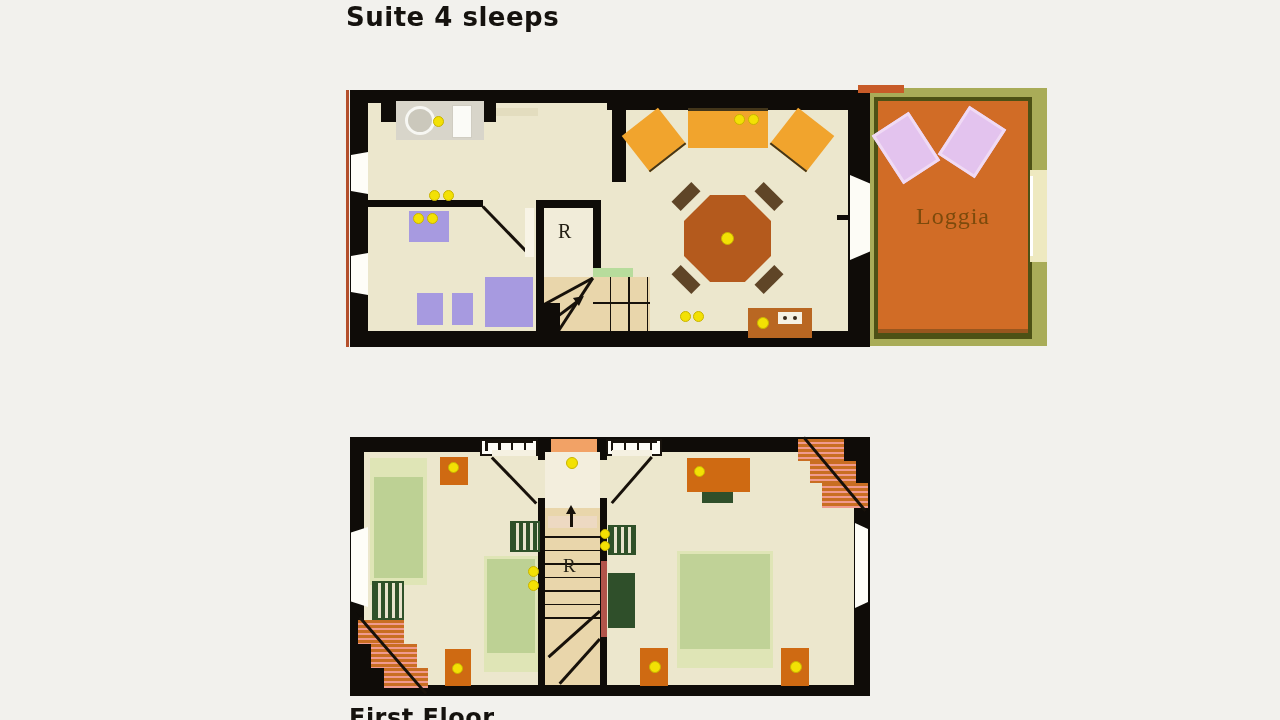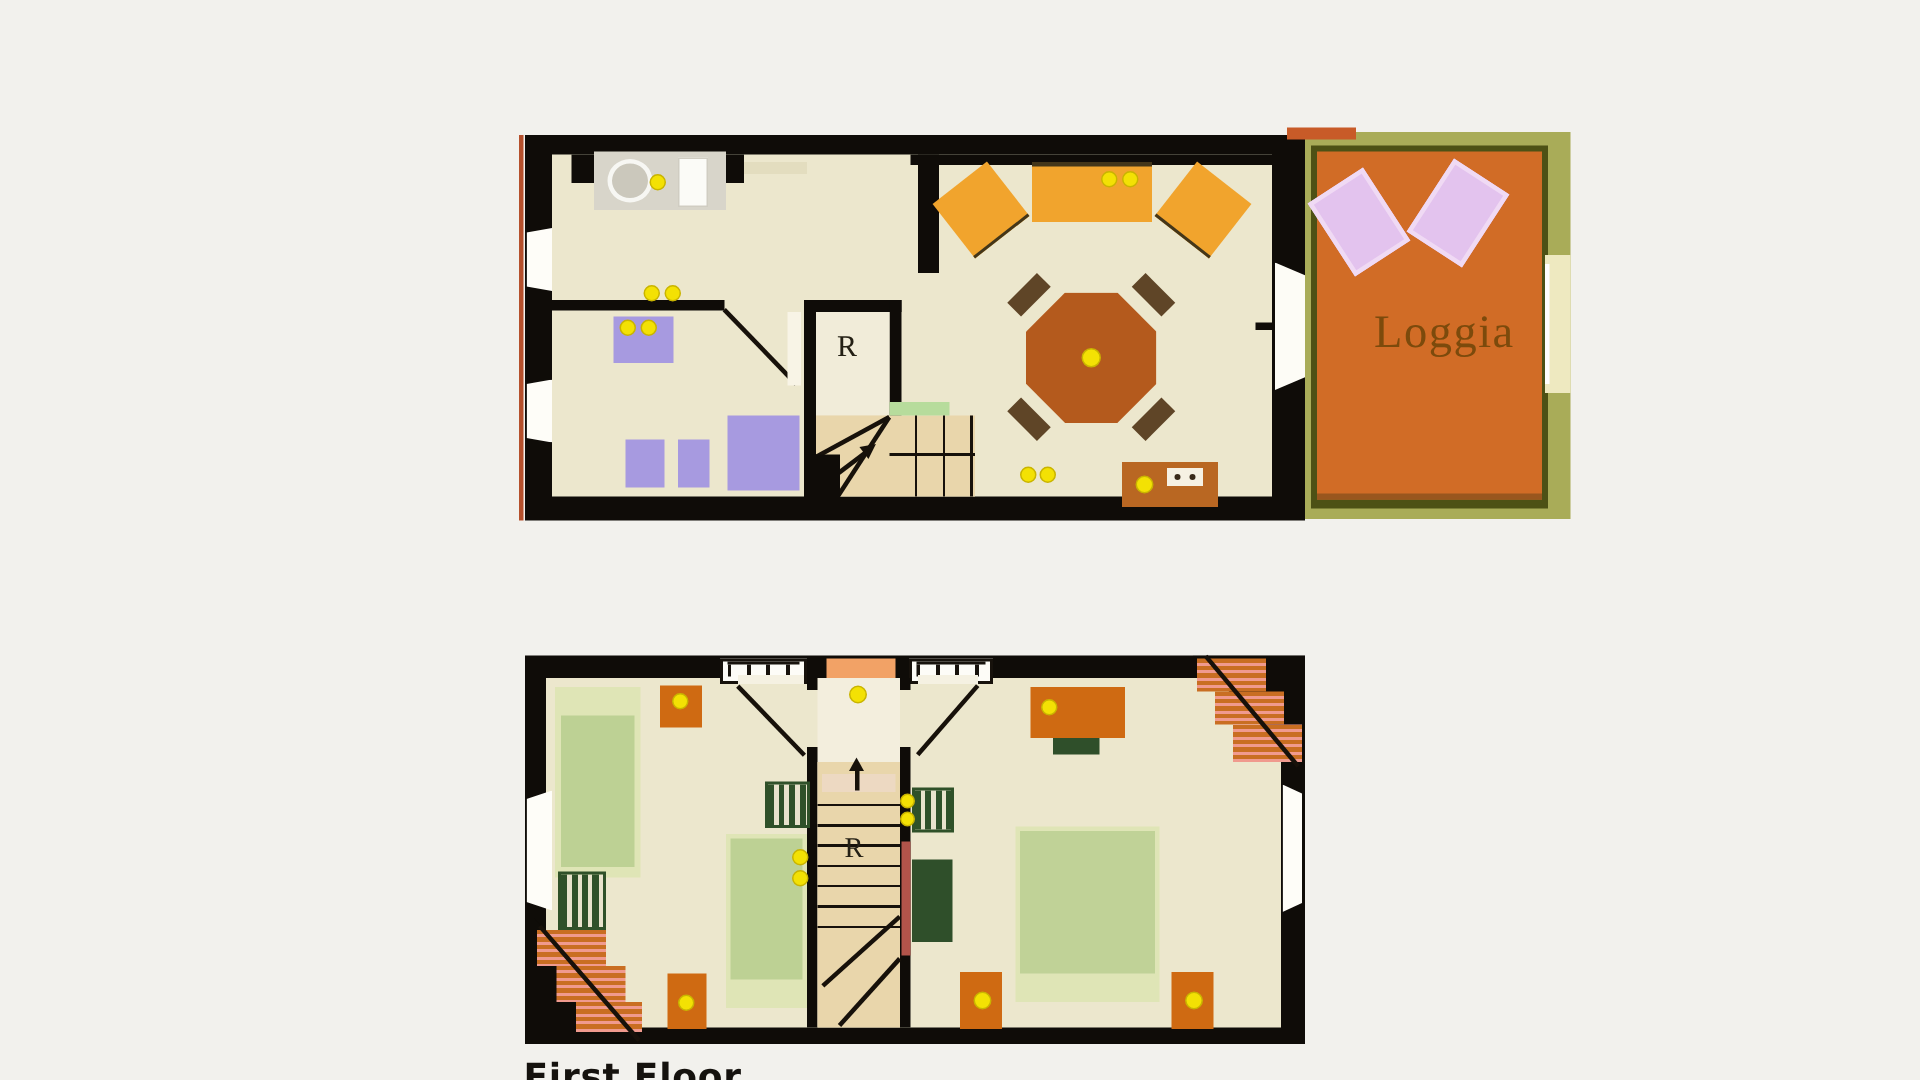--- a/index.html
+++ b/index.html
@@ -18,34 +18,35 @@
   .tan{background:#e9d6ab;}
   .line{position:absolute;height:2.5px;background:#17110a;transform-origin:0 50%;}
   .win{position:absolute;background:#fefdf8;clip-path:polygon(0 7%,100% 0,100% 100%,0 93%);}
   .win.mirror{clip-path:polygon(0 0,100% 7%,100% 93%,0 100%);}
   .rail{position:absolute;background:#fdfcf7;border:2px solid #17120c;box-sizing:border-box;}
   .rail::before{content:"";position:absolute;left:3px;right:3px;top:0;height:8px;
        border-top:2.5px solid #17120c;
        background:repeating-linear-gradient(90deg,#17120c 0 2.5px,transparent 2.5px 13px);}
   .hand{position:absolute;font-weight:700;color:#15120e;letter-spacing:.5px;}
   .serif{position:absolute;font-family:"Liberation Serif","DejaVu Serif",serif;color:#242015;}
-  .loggia-text{font-family:"Liberation Serif","DejaVu Serif",serif;font-size:31px;
+  .loggia-text{font-family:"Liberation Serif","DejaVu Serif",serif;font-size:24px;
        color:#7c4a0c;letter-spacing:1px;}
   .octagon{clip-path:polygon(30% 0,70% 0,100% 30%,100% 70%,70% 100%,30% 100%,0 70%,0 30%);}
   .tchair{position:absolute;width:28px;height:13px;background:#5f4527;}
   .lounger{position:absolute;width:44px;height:58px;background:#e3c3ee;
        border:3px solid #f0daf4;box-sizing:border-box;}
   .tri-up{position:absolute;width:0;height:0;border-left:5px solid transparent;
        border-right:5px solid transparent;border-bottom:9px solid #17110a;}
 </style>
 </head>
 <body>
 
 <div class="scene">
 
+  <div class="hand" style="left:346px;top:2px;font-size:26px;">Suite 4 sleeps</div>
 
   <div class="abs" style="left:346px;top:90px;width:3px;height:257px;background:#b5502c;"></div>
   <div class="abs wall" style="left:350px;top:90px;width:520px;height:257px;"></div>
   <div class="abs floor" style="left:368px;top:103px;width:480px;height:228px;"></div>
   <div class="abs wall" style="left:607px;top:103px;width:241px;height:7px;"></div>
   <div class="abs wall" style="left:612px;top:103px;width:14px;height:79px;"></div>
   <div class="abs" style="left:496px;top:108px;width:42px;height:8px;background:#e3ddbf;"></div>
   <div class="abs wall" style="left:381px;top:103px;width:17px;height:19px;"></div>
   <div class="abs wall" style="left:483px;top:103px;width:13px;height:19px;"></div>
 

